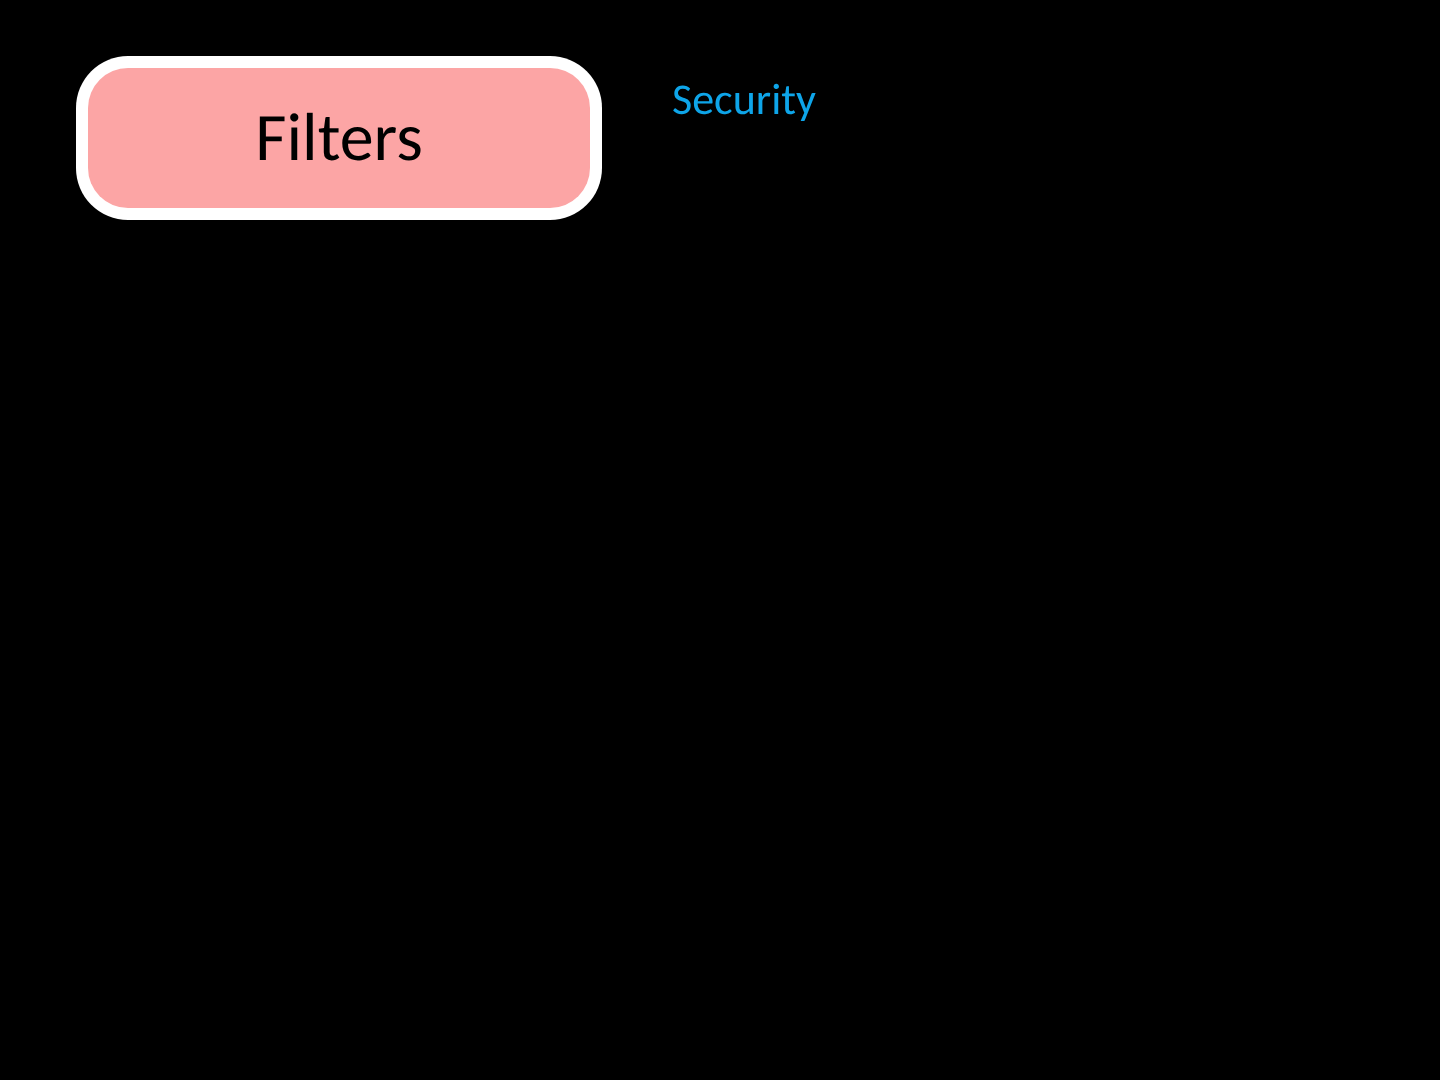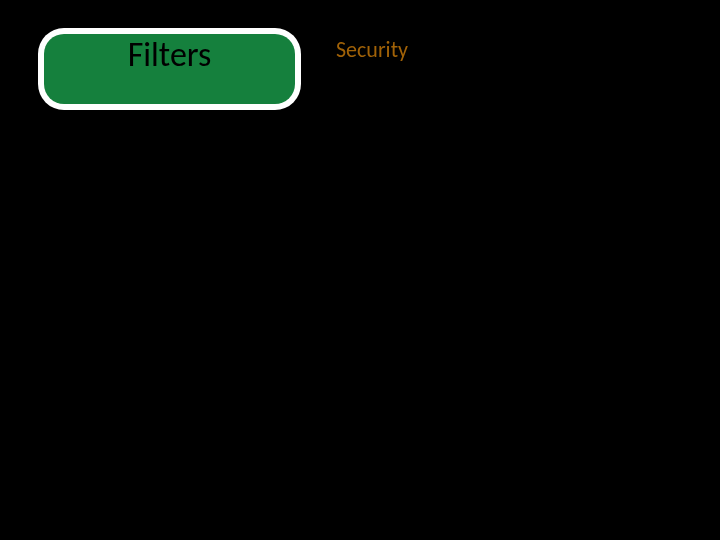--- a/index.html
+++ b/index.html
@@ -16,36 +16,36 @@
     top: 28px;
     width: 263px;
     height: 82px;
     background: #ffffff;
     border-radius: 26px;
     padding: 6px;
   }
   .badge-inner {
     width: 100%;
     height: 100%;
-    background: #15803d;
+    background: #fca5a5;
     border-radius: 20px;
     display: flex;
-    align-items: flex-start;
+    align-items: center;
     justify-content: center;
   }
   .badge-text {
     color: #000000;
     font-size: 34px;
     font-weight: 400;
   }
   .desc {
     position: absolute;
     left: 336px;
     top: 36px;
-    color: #a16207;
+    color: #0ea5e9;
     font-size: 22px;
     line-height: 1.25;
   }
   .desc-line { display: block; }
 </style>
 </head>
 <body>
 
 <div class="badge">
   <div class="badge-inner">

